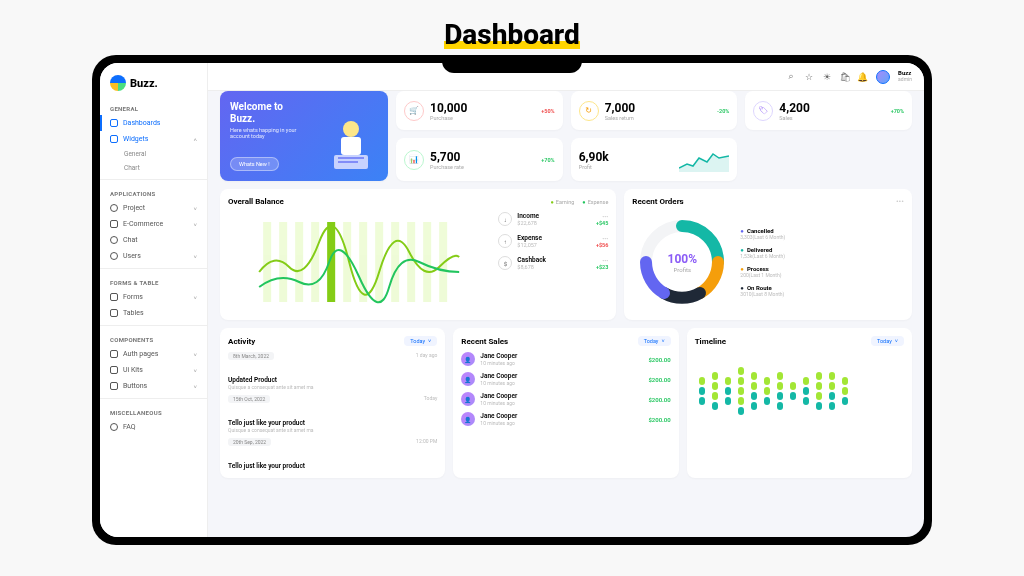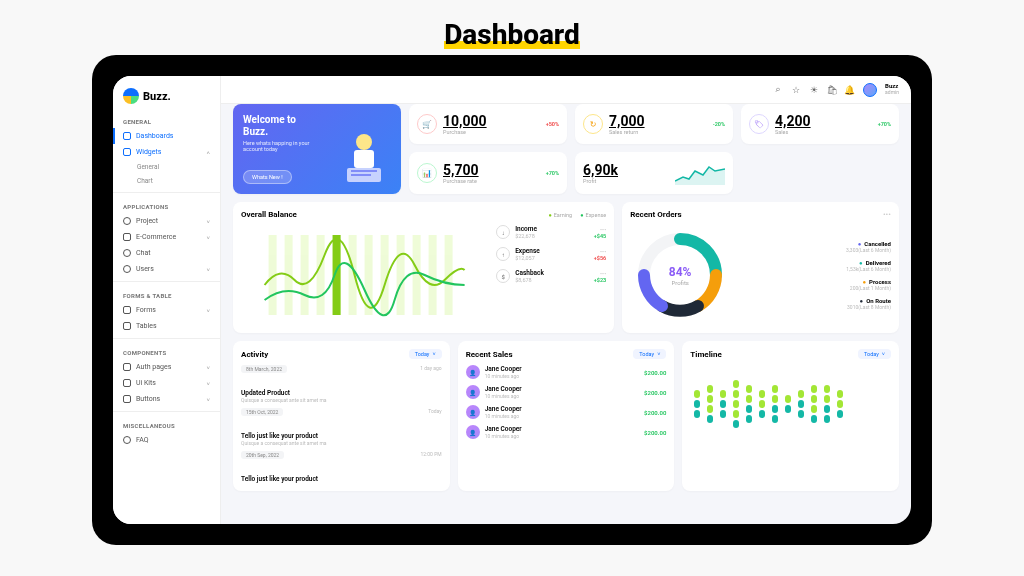--- a/index.html
+++ b/index.html
@@ -1,19 +1,19 @@
 <!DOCTYPE html>
 <html><head>
 <meta charset="utf-8">
 <style>
 * { margin: 0; padding: 0; box-sizing: border-box; font-family: -apple-system, BlinkMacSystemFont, 'Segoe UI', Roboto, sans-serif; }
 body { background: #f8f8f8; display: flex; flex-direction: column; align-items: center; padding: 10px; }
 .page-title { font-size: 28px; font-weight: 800; margin: 8px 0 4px; position: relative; display: inline-block; }
 .page-title::after { content: ''; position: absolute; bottom: 2px; left: 0; right: 0; height: 8px; background: #ffd400; z-index: -1; }
-.device { width: 840px; height: 490px; background: #000; border-radius: 24px; padding: 21px; position: relative; overflow: hidden; }
+.device { width: 840px; height: 490px; background: #000; border-radius: 24px; padding: 8px; position: relative; overflow: hidden; }
 .notch { position: absolute; top: 0; left: 50%; transform: translateX(-50%); width: 140px; height: 18px; background: #000; border-radius: 0 0 12px 12px; z-index: 100; }
 .screen { width: 100%; height: 100%; background: #f5f6fa; border-radius: 18px; overflow: hidden; display: flex; }
 .sidebar { width: 108px; background: #fff; border-right: 1px solid #eee; padding: 8px 0; overflow-y: auto; font-size: 7px; }
 .logo { display: flex; align-items: center; gap: 4px; padding: 4px 10px 8px; }
 .logo-icon { width: 16px; height: 16px; border-radius: 50%; background: conic-gradient(#0d6efd 0 25%, #4ade80 25% 50%, #fbbf24 50% 75%, #0d6efd 75%); }
 .logo-text { font-weight: 800; font-size: 11px; }
 .section-label { font-size: 6px; font-weight: 700; color: #777; padding: 6px 10px 3px; letter-spacing: 0.3px; }
 .nav-item { display: flex; align-items: center; gap: 5px; padding: 4px 10px; color: #555; cursor: pointer; position: relative; }
 .nav-item.active { color: #0d6efd; }
 .nav-item.active::before { content: ''; position: absolute; left: 0; top: 0; bottom: 0; width: 2px; background: #0d6efd; }
@@ -42,21 +42,21 @@
 .welcome-btn { background: rgba(255,255,255,0.2); border: 1px solid rgba(255,255,255,0.4); color: #fff; font-size: 5.5px; padding: 3px 8px; border-radius: 10px; cursor: pointer; }
 .welcome-illustration { position: absolute; right: 2px; bottom: 2px; width: 70px; height: 70px; }
 .stats-grid { flex: 1; display: grid; grid-template-columns: repeat(3, 1fr); gap: 8px; }
 .stat { display: flex; align-items: center; gap: 6px; padding: 8px; }
 .stat-icon { width: 20px; height: 20px; border-radius: 50%; border: 1px solid; display: flex; align-items: center; justify-content: center; font-size: 8px; flex-shrink: 0; }
 .stat-icon.red { border-color: #fecaca; color: #ef4444; }
 .stat-icon.yellow { border-color: #fde68a; color: #f59e0b; }
 .stat-icon.purple { border-color: #ddd6fe; color: #8b5cf6; }
 .stat-icon.green { border-color: #bbf7d0; color: #22c55e; }
 .stat-body { flex: 1; }
-.stat-value { font-size: 14px; font-weight: 700; text-decoration: underline; }
+.stat-value { font-size: 12px; font-weight: 700; }
 .stat-label { font-size: 5.5px; color: #aaa; }
 .stat-change { font-size: 5.5px; font-weight: 600; margin-left: auto; }
 .stat-change.up { color: #ef4444; }
 .stat-change.down { color: #22c55e; }
 .spark-card { display: flex; align-items: center; gap: 6px; padding: 8px; }
 .spark { width: 50px; height: 24px; }
 .balance-card { flex: 1.4; }
 .card-header { display: flex; align-items: center; justify-content: space-between; margin-bottom: 6px; }
 .card-title { font-size: 8px; font-weight: 700; }
 .legend { display: flex; gap: 8px; font-size: 5.5px; color: #aaa; }
@@ -68,21 +68,21 @@
 .balance-list { width: 110px; display: flex; flex-direction: column; gap: 8px; font-size: 6px; }
 .balance-item { display: flex; align-items: center; gap: 5px; }
 .bi-icon { width: 14px; height: 14px; border: 1px solid #ddd; border-radius: 50%; display: flex; align-items: center; justify-content: center; font-size: 6px; color: #666; }
 .bi-body { flex: 1; }
 .bi-title { font-weight: 600; font-size: 6.5px; }
 .bi-sub { color: #bbb; font-size: 5.5px; }
 .bi-dots { color: #ccc; font-size: 6px; }
 .bi-change { font-size: 5.5px; font-weight: 600; }
 .bi-change.pos { color: #22c55e; }
 .bi-change.neg { color: #ef4444; }
-.orders-card { flex: 1; text-align: right; }
+.orders-card { flex: 1; }
 .orders-body { display: flex; align-items: center; gap: 8px; }
 .donut-wrap { position: relative; width: 100px; height: 100px; }
 .donut-center { position: absolute; inset: 0; display: flex; flex-direction: column; align-items: center; justify-content: center; }
 .donut-center .pct { font-size: 12px; font-weight: 700; color: #8b5cf6; }
 .donut-center .lbl { font-size: 6px; color: #aaa; }
 .order-legend { flex: 1; display: flex; flex-direction: column; gap: 6px; font-size: 6px; }
 .order-legend-item { display: flex; flex-direction: column; }
 .order-legend-item .name { font-weight: 700; }
 .order-legend-item .name::before { content: '●'; margin-right: 3px; }
 .order-legend-item .sub { color: #bbb; font-size: 5px; }
@@ -353,21 +353,21 @@
             <div class="orders-body">
               <div class="donut-wrap">
                 <svg viewBox="0 0 100 100" width="100" height="100">
                   <circle cx="50" cy="50" r="36" fill="none" stroke="#f3f4f6" stroke-width="12"></circle>
                   <path d="M50 14 A36 36 0 0 1 86 50" fill="none" stroke="#14b8a6" stroke-width="12" stroke-linecap="round"></path>
                   <path d="M86 50 A36 36 0 0 1 68 81" fill="none" stroke="#f59e0b" stroke-width="12" stroke-linecap="round"></path>
                   <path d="M68 81 A36 36 0 0 1 32 81" fill="none" stroke="#1f2937" stroke-width="12" stroke-linecap="round"></path>
                   <path d="M32 81 A36 36 0 0 1 14 50" fill="none" stroke="#6366f1" stroke-width="12" stroke-linecap="round"></path>
                 </svg>
                 <div class="donut-center">
-                  <div class="pct">84%</div>
+                  <div class="pct">100%</div>
                   <div class="lbl">Profits</div>
                 </div>
               </div>
               <div class="order-legend">
                 <div class="order-legend-item ol-cancelled">
                     <span class="name">Cancelled</span>
                     <span class="sub">3,303(Last 6 Month)</span>
                   </div>
                 <div class="order-legend-item ol-delivered">
                     <span class="name">Delivered</span>

